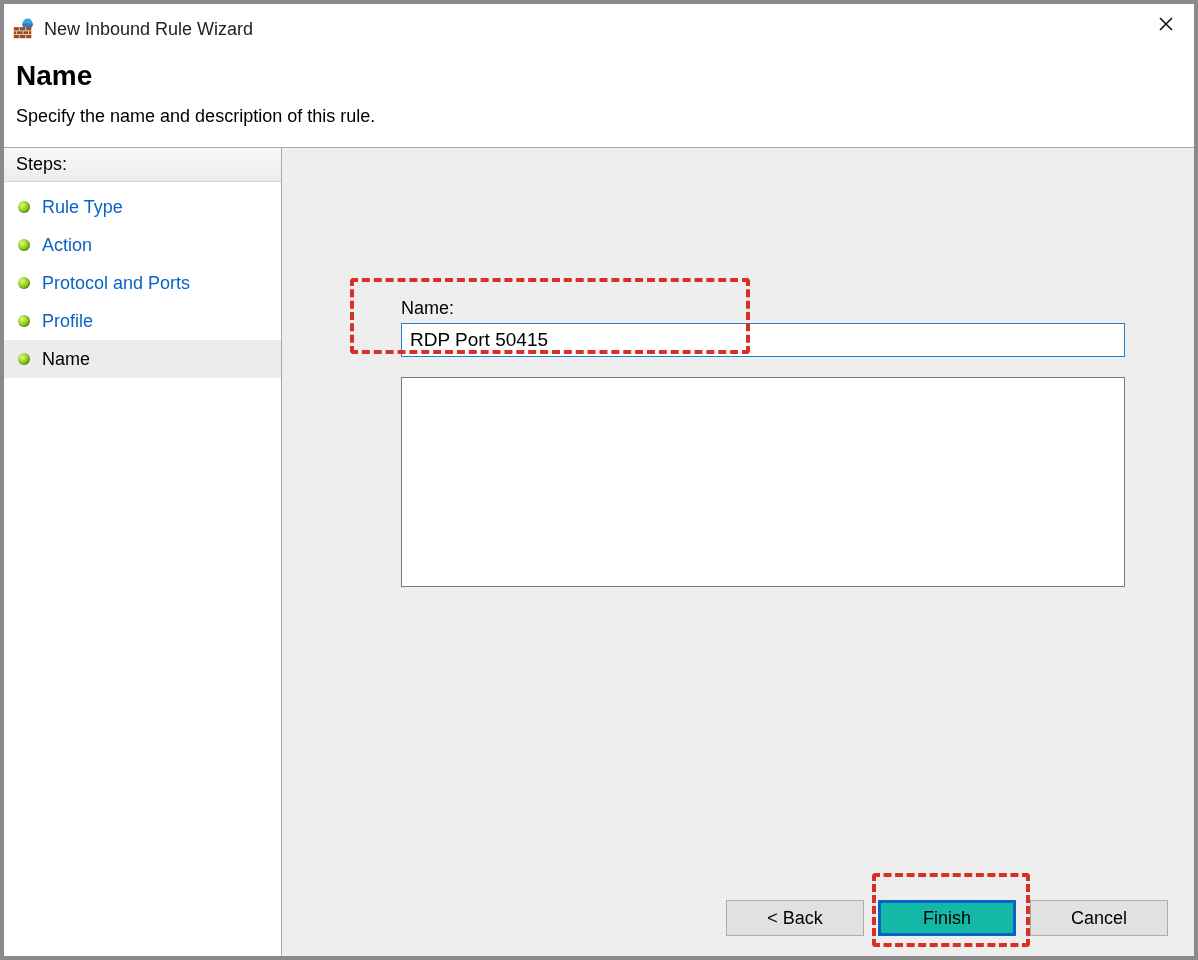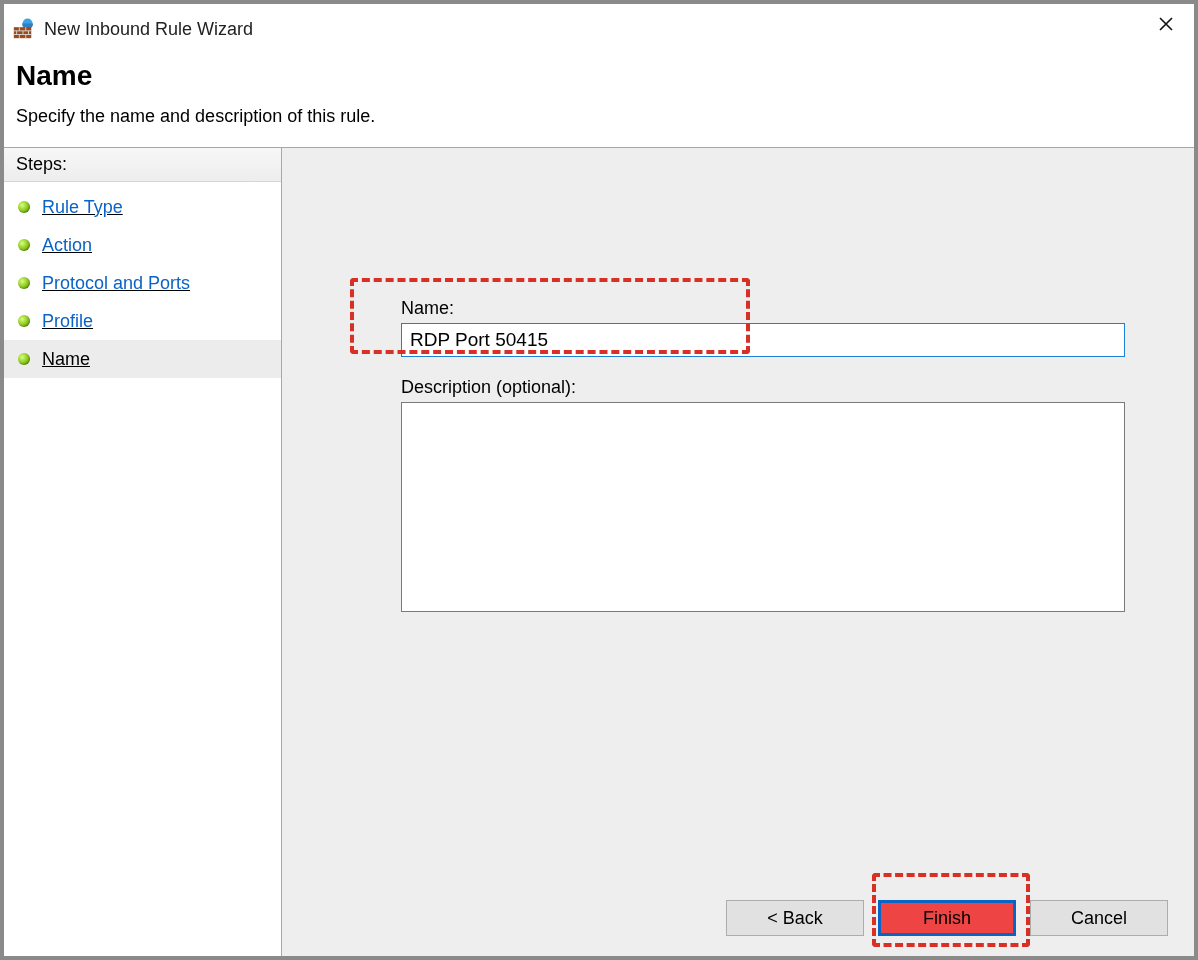--- a/index.html
+++ b/index.html
@@ -63,21 +63,21 @@
     border-right:1px solid #a8a8a8;
     display:flex; flex-direction:column;
   }
   .steps-header {
     padding:6px 10px 6px 12px;
     font-weight:400;
     font-size:18px;
     background:linear-gradient(to bottom,#f7f7f7,#ededed);
     border-bottom:1px solid #d6d6d6;
   }
-  .steps-list { padding:6px 0 0 0;text-decoration:underline; }
+  .steps-list { padding:6px 0 0 0; }
   .step-item {
     display:flex; align-items:center;
     gap:12px;
     height:38px;
     padding:0 10px 0 14px;
     cursor:default;
   }
   .step-item .bullet {
     width:12px; height:12px; border-radius:50%;
     background:radial-gradient(circle at 35% 35%, #d7ff7a 0%, #86c218 55%, #4f8a0f 100%);
@@ -142,21 +142,21 @@
   }
   .win-btn {
     width:138px; height:36px;
     font-size:18px; font-family:inherit;
     background:#e1e1e1;
     border:1px solid #adadad;
     cursor:default;
     margin-top:44px;
   }
   .win-btn.primary {
-    background:#ef4444;
+    background:#14b8a6;
     border:3px solid #0a63c6;
   }
 </style>
 </head>
 <body>
 
 <div class="window">
 
   <div class="titlebar">
     <span class="app-icon">
@@ -221,21 +221,20 @@
       </div>
     </div>
 
     <div class="main">
       <div class="form-area">
         <div>
           <label class="field-label">Name:</label>
           <input class="name-input" type="text" value="RDP Port 50415" style="">
         </div>
         <div class="desc-group">
-          <label class="field-label">Description (optional):</label>
           <textarea class="desc-area" style=""></textarea>
         </div>
       </div>
 
       <div class="annot annot1"></div>
       <div class="annot annot2"></div>
 
       <div class="button-row">
         <button class="win-btn">&lt; Back</button>
         <button class="win-btn primary">Finish</button>

